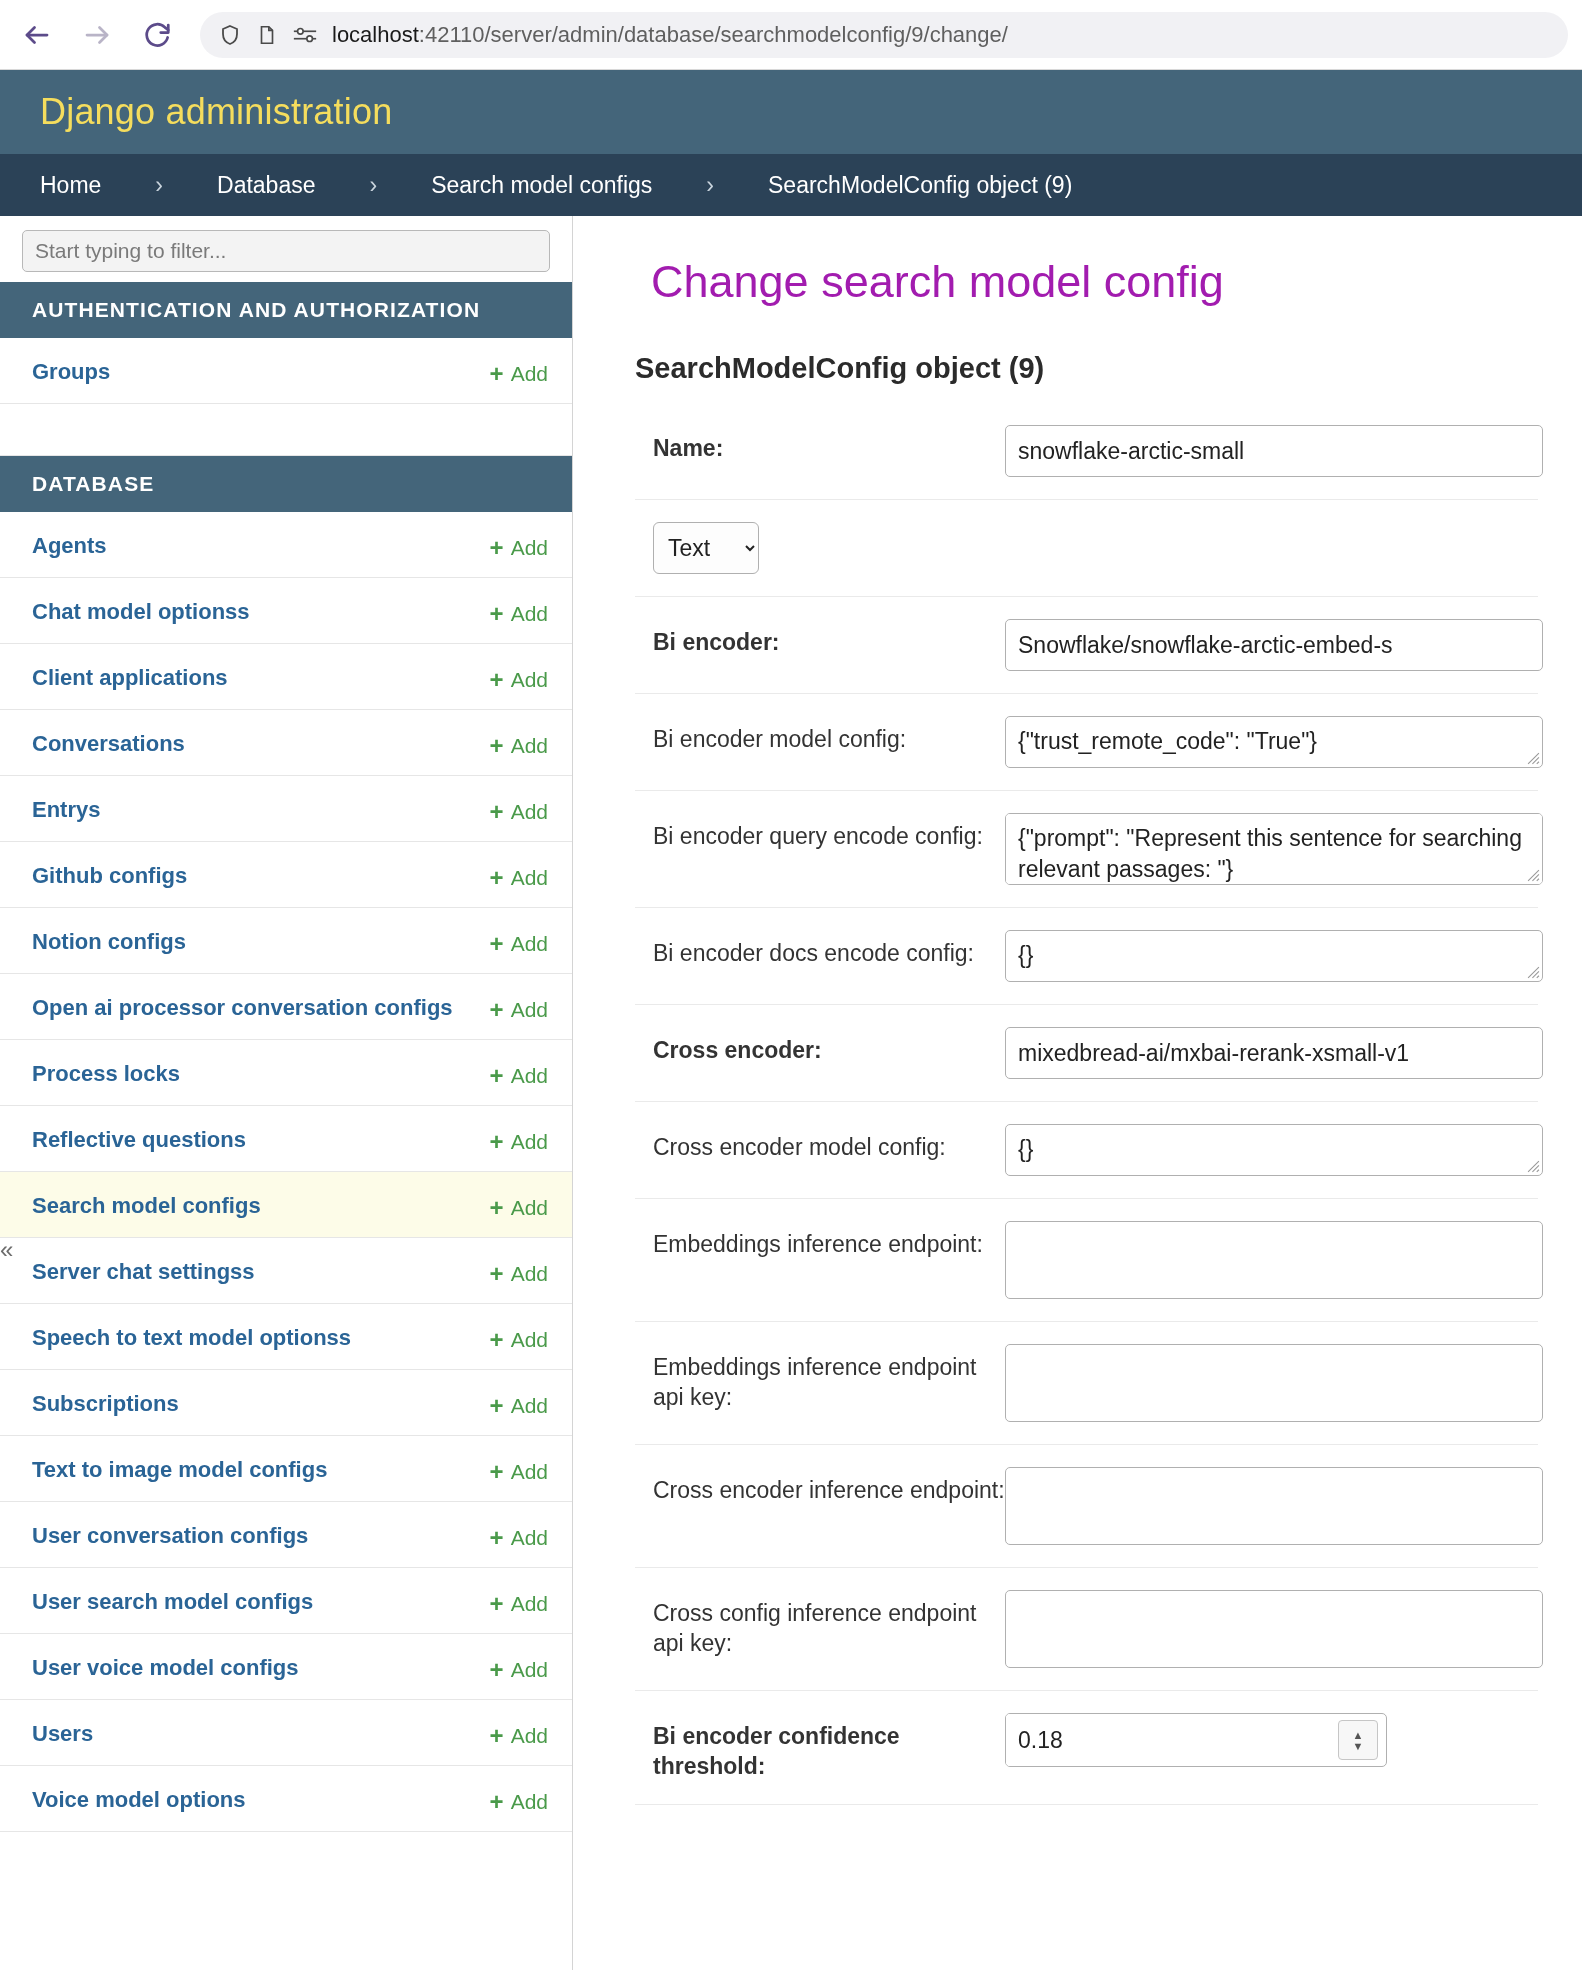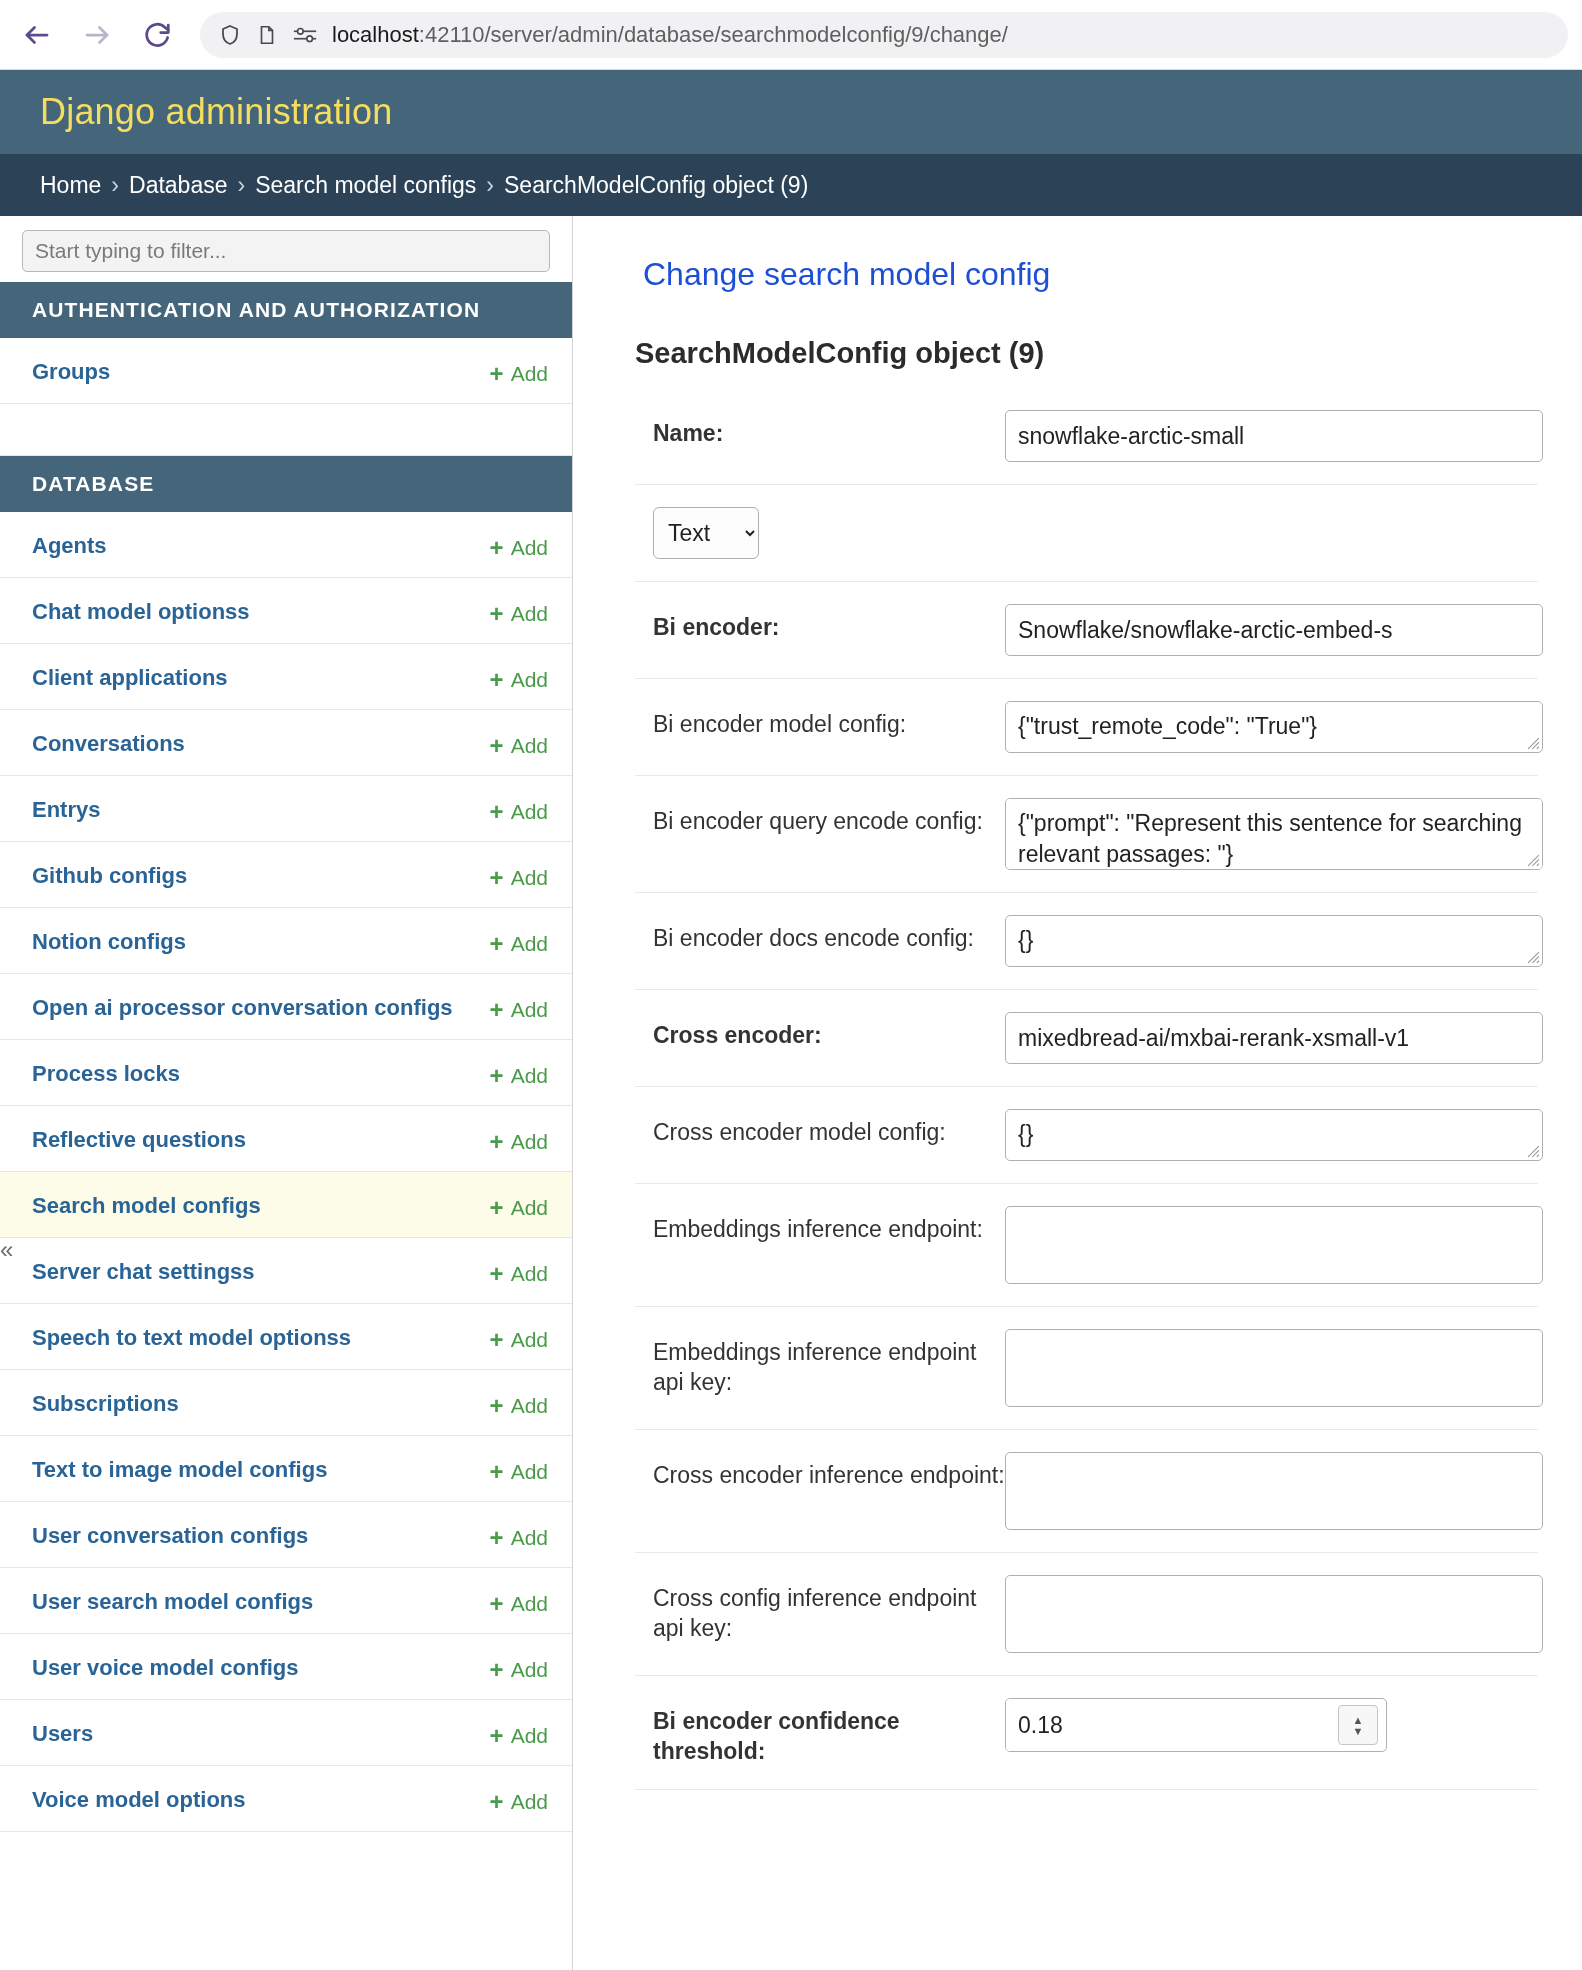--- a/index.html
+++ b/index.html
@@ -66,20 +66,21 @@
     letter-spacing: .2px;
   }
   .dj-breadcrumbs {
     background: #2b4257;
     height: 62px;
     display: flex;
     align-items: center;
     padding: 0 40px;
     color: #ffffff;
     font-size: 23px;
+    gap: 44px;
   }
   .dj-breadcrumbs a {
     color: #ffffff;
     text-decoration: none;
   }
   .crumb-sep { margin: 0 10px; color: #c9d4dd; }
   .crumb-current { color: #ffffff; }
 
   
   .page {
@@ -155,24 +156,24 @@
     color: #6d6d6d;
   }
 
   
   .content {
     flex: 1;
     padding: 40px 44px 0 62px;
     overflow: hidden;
   }
   .content h1 {
-    font-size: 32px;
+    font-size: 45px;
     font-weight: 400;
-    color: #1d4ed8;
-    margin: 0 0 44px 8px;
+    color: #a21caf;
+    margin: 0 0 44px 16px;
   }
   .content h2 {
     font-size: 29px;
     font-weight: bold;
     color: #2b2b2b;
     margin: 0 0 18px 0;
   }
   .form-row {
     display: flex;
     align-items: flex-start;

